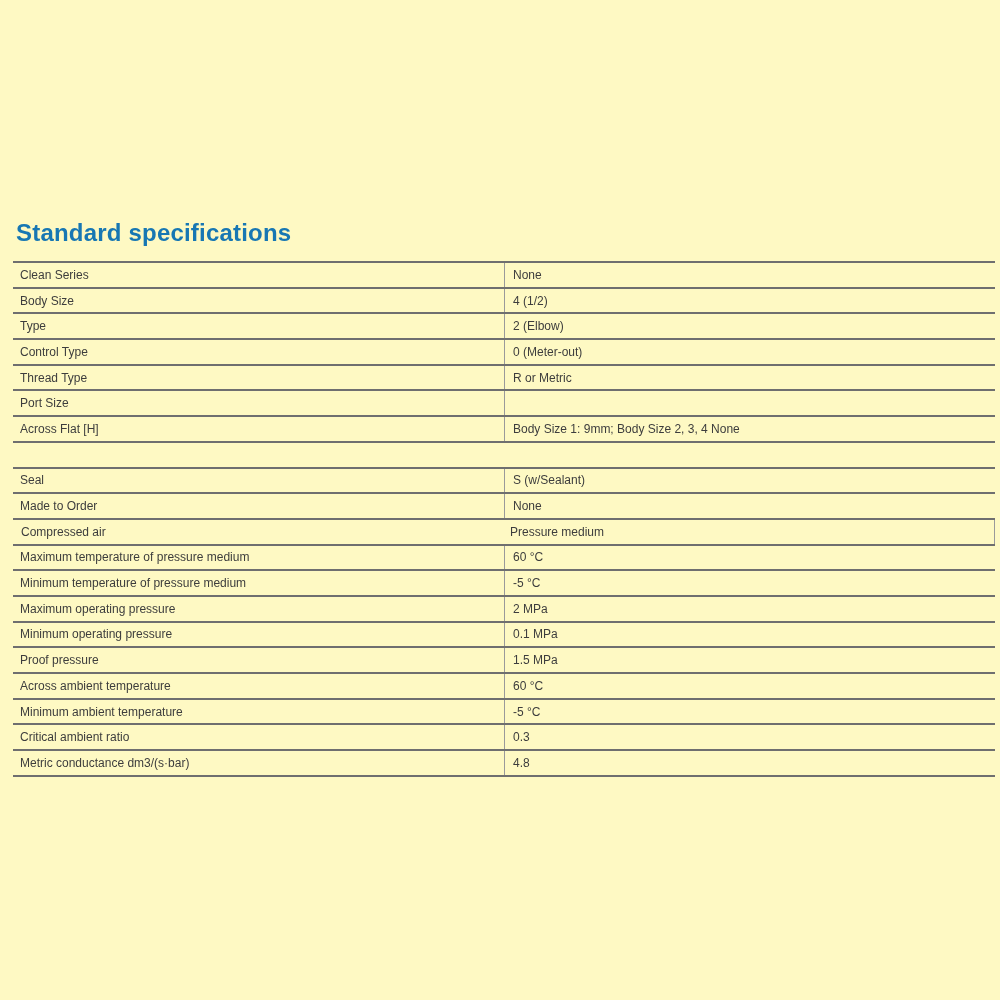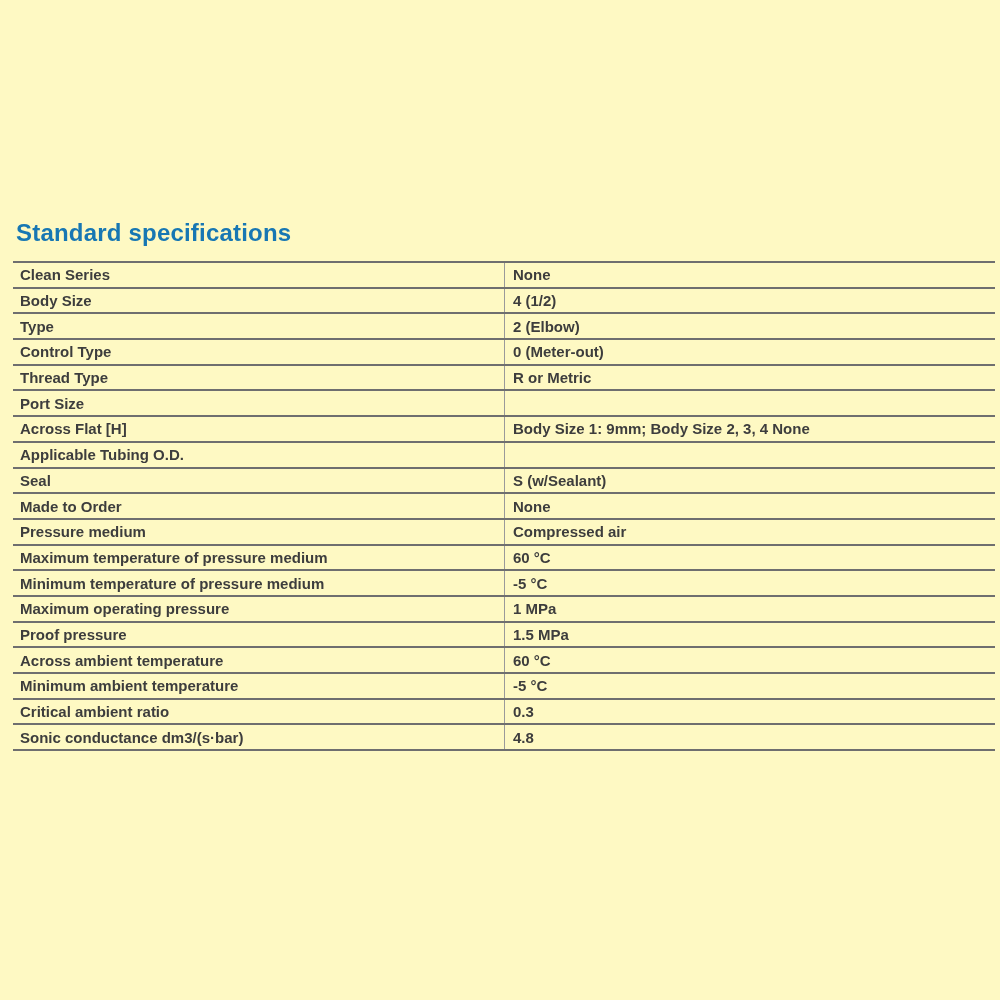--- a/index.html
+++ b/index.html
@@ -40,25 +40,24 @@
     box-sizing: border-box;
     height: 25.7px;
     border-bottom: 2px solid #6f6f6f;
     align-items: center;
   }
   .cell {
     box-sizing: border-box;
     height: 100%;
     display: flex;
     align-items: center;
-    font-size: 15px;
+    font-size: 12px;
     color: #3d3d3d;
     white-space: nowrap;
     overflow: hidden;
-    font-weight: bold;
   }
   .cell.label {
     width: 492px;
     padding-left: 7px;
     border-right: 1.5px solid #9a9a9a;
   }
   .cell.value {
     flex: 1;
     padding-left: 8px;
   }
@@ -98,53 +97,56 @@
   <div class="spec-row">
     <div class="cell label">Port Size</div>
   </div>
 
   <div class="spec-row">
     <div class="cell label">Across Flat [H]</div>
     <div class="cell value">Body Size 1: 9mm; Body Size 2, 3, 4 None</div>
   </div>
 
   <div class="spec-row">
-    <div class="cell label">Applicable Tubing O.D.</div>
   </div>
 
   <div class="spec-row">
     <div class="cell label">Seal</div>
     <div class="cell value">S (w/Sealant)</div>
   </div>
 
   <div class="spec-row">
     <div class="cell label">Made to Order</div>
     <div class="cell value">None</div>
   </div>
 
   <div class="spec-row">
+    <div class="cell value">Compressed air</div>
     <div class="cell label">Pressure medium</div>
-    <div class="cell value">Compressed air</div>
   </div>
 
   <div class="spec-row">
     <div class="cell label">Maximum temperature of pressure medium</div>
     <div class="cell value">60 °C</div>
   </div>
 
   <div class="spec-row">
     <div class="cell label">Minimum temperature of pressure medium</div>
     <div class="cell value">-5 °C</div>
   </div>
 
   <div class="spec-row">
     <div class="cell label">Maximum operating pressure</div>
-    <div class="cell value">1 MPa</div>
+    <div class="cell value">2 MPa</div>
   </div>
 
+  <div class="spec-row">
+    <div class="cell label">Minimum operating pressure</div>
+    <div class="cell value">0.1 MPa</div>
+  </div>
 
   <div class="spec-row">
     <div class="cell label">Proof pressure</div>
     <div class="cell value">1.5 MPa</div>
   </div>
 
   <div class="spec-row">
     <div class="cell label">Across ambient temperature</div>
     <div class="cell value">60 °C</div>
   </div>
@@ -153,17 +155,17 @@
     <div class="cell label">Minimum ambient temperature</div>
     <div class="cell value">-5 °C</div>
   </div>
 
   <div class="spec-row">
     <div class="cell label">Critical ambient ratio</div>
     <div class="cell value">0.3</div>
   </div>
 
   <div class="spec-row">
-    <div class="cell label">Sonic conductance dm3/(s·bar)</div>
+    <div class="cell label">Metric conductance dm3/(s·bar)</div>
     <div class="cell value">4.8</div>
   </div>
 </div>
 </div>
 
 </body></html>

